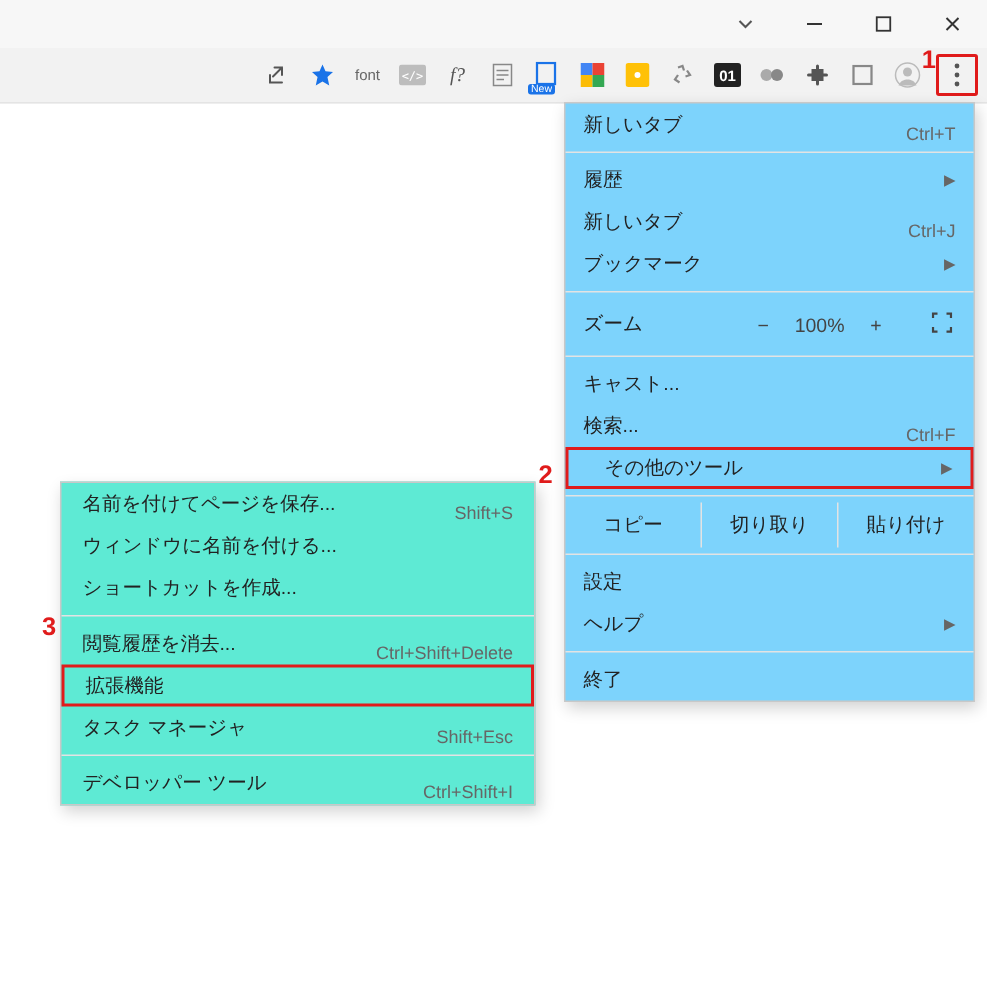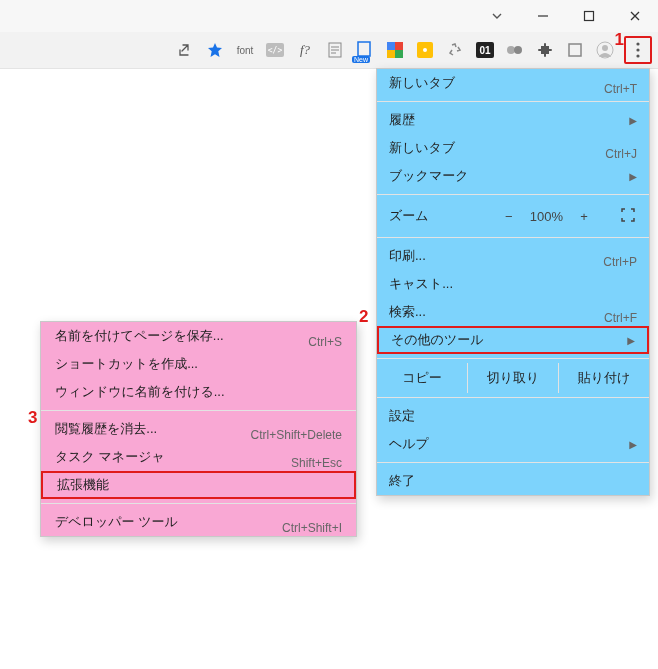--- a/index.html
+++ b/index.html
@@ -22,24 +22,24 @@
   .sep{height:1px;background:#e3e3e3;margin:4px 0;}
   .arrow{color:#666;font-size:10px;}
   .zoom-row{height:34px;display:flex;align-items:center;padding:0 12px;justify-content:space-between;}
   .zoom-ctrl{display:flex;align-items:center;gap:12px;color:#444;}
   .zoom-ctrl span{min-width:18px;text-align:center;}
   .edit-row{height:30px;display:flex;align-items:stretch;padding:0;}
   .edit-cell{flex:0 0 auto;display:flex;align-items:center;justify-content:center;border-right:1px solid #e3e3e3;padding:0 10px;}
   .edit-cell.lbl-c{flex:0 0 62px;justify-content:flex-start;padding-left:12px;border-right:none;}
   .edit-cell:last-child{border-right:none;font-family:Liberation Serif, serif;}
   .hot{border:2px solid #e01b1b;box-sizing:border-box;height:28px;}
-  .hot .lbl{margin-left:0;}
+  .hot .lbl{margin-left:12px;}
   .callout{position:absolute;font-weight:700;color:#e01b1b;font-size:17px;z-index:50;}
   
-  .menuB{position:absolute;top:321px;left:40px;width:315px;background:#f9a8d4;border:1px solid #c8c8c8;box-shadow:2px 4px 10px rgba(0,0,0,.18);}
+  .menuB{position:absolute;top:321px;left:40px;width:315px;background:#5eead4;border:1px solid #c8c8c8;box-shadow:2px 4px 10px rgba(0,0,0,.18);}
   .menuB .row{padding:0 14px;}
   .menuB .hotB{border:2px solid #e01b1b;box-sizing:border-box;height:28px;}
 </style>
 </head>
 <body>
 <div class="window">
 
 <div class="callout" style="top:30px;right:34px;">1</div>
 <div class="callout" style="top:307px;left:359px;">2</div>
 <div class="callout" style="top:408px;left:28px;">3</div>
@@ -182,24 +182,20 @@
       <span>−</span>
       <span>100%</span>
       <span>+</span>
       <span style="margin-left:14px;"><svg width="14" height="14" viewBox="0 0 14 14">
               <path d="M1 4V1h3M13 4V1h-3M1 10v3h3M13 10v3h-3" stroke="#444" stroke-width="1.5" fill="none"></path>
             </svg></span>
     </div>
   </div>
   <div class="sep"></div>
   <div class="row">
-        <span class="lbl">印刷...</span>
-        <span class="sc">Ctrl+P</span>
-      </div>
-  <div class="row">
         <span class="lbl">キャスト...</span>
       </div>
   <div class="row">
         <span class="lbl">検索...</span>
         <span class="sc">Ctrl+F</span>
       </div>
   <div class="row hot">
         <span class="lbl">その他のツール</span>
         <span class="arrow">▶</span>
       </div>
@@ -219,40 +215,40 @@
       </div>
   <div class="sep"></div>
   <div class="row">
         <span class="lbl">終了</span>
       </div>
 </div>
 
 <div class="menuB">
   <div class="row">
         <span class="lbl">名前を付けてページを保存...</span>
-        <span class="sc">Ctrl+S</span>
+        <span class="sc">Shift+S</span>
+      </div>
+  <div class="row">
+        <span class="lbl">ウィンドウに名前を付ける...</span>
       </div>
   <div class="row">
         <span class="lbl">ショートカットを作成...</span>
-      </div>
-  <div class="row">
-        <span class="lbl">ウィンドウに名前を付ける...</span>
       </div>
   <div class="sep"></div>
   <div class="row">
         <span class="lbl">閲覧履歴を消去...</span>
         <span class="sc">Ctrl+Shift+Delete</span>
       </div>
+  <div class="row hotB">
+        <span class="lbl">拡張機能</span>
+      </div>
   <div class="row">
         <span class="lbl">タスク マネージャ</span>
         <span class="sc">Shift+Esc</span>
       </div>
-  <div class="row hotB">
-        <span class="lbl">拡張機能</span>
-      </div>
   <div class="sep"></div>
   <div class="row">
         <span class="lbl">デベロッパー ツール</span>
         <span class="sc">Ctrl+Shift+I</span>
       </div>
 </div>
 
 </div>
 
 </body></html>

